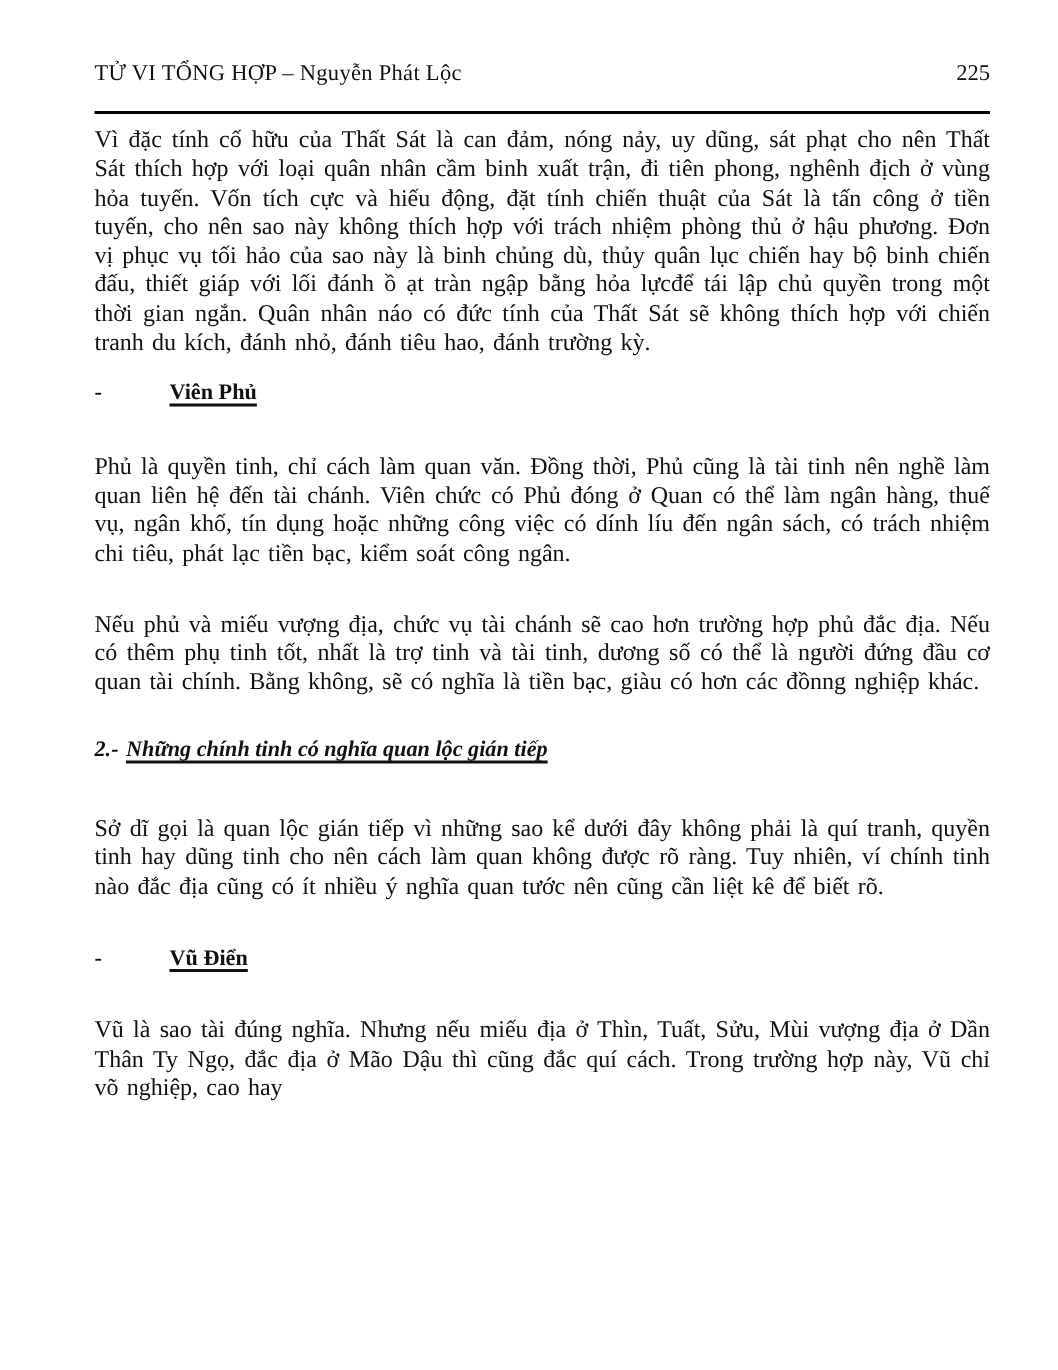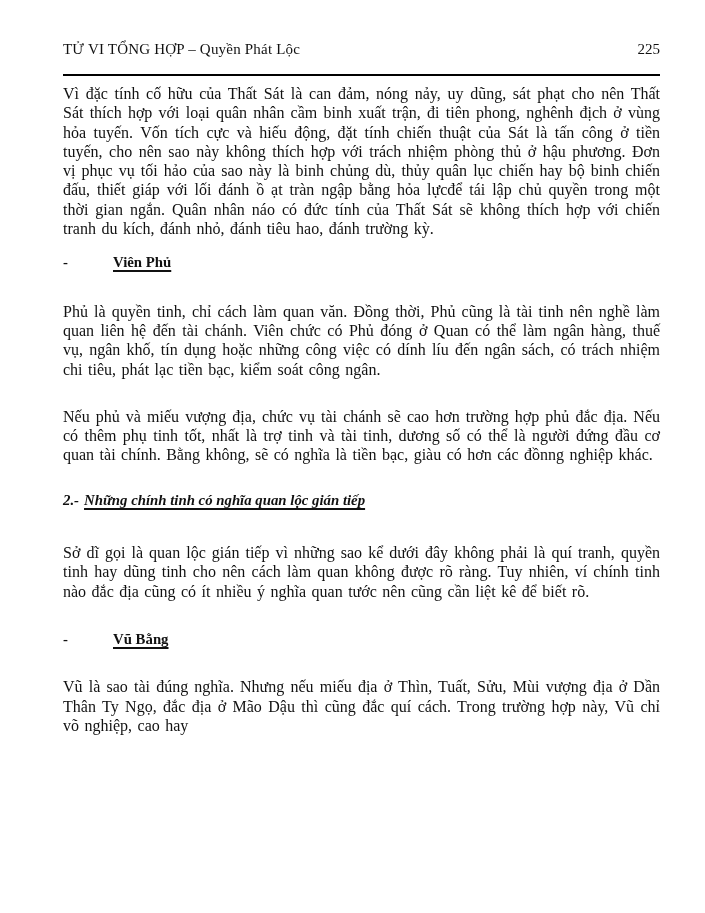--- a/index.html
+++ b/index.html
@@ -76,21 +76,21 @@
   .num-heading .number {
     margin-right: 5px;
   }
 </style>
 </head>
 <body>
 
 <div class="page">
 
   <div class="running-header">
-    <span class="title">TỬ VI TỔNG HỢP – Quyền Phát Lộc</span>
+    <span class="title">TỬ VI TỔNG HỢP – Nguyễn Phát Lộc</span>
     <span class="page-number">225</span>
   </div>
 
   <hr class="header-rule">
 
   <div class="body-text">
 
     <p class="p1">Vì đặc tính cố hữu của Thất Sát là can đảm, nóng nảy, uy dũng, sát phạt cho nên Thất Sát thích hợp với loại quân nhân cầm binh xuất trận, đi tiên phong, nghênh địch ở vùng hỏa tuyến. Vốn tích cực và hiếu động, đặt tính chiến thuật của Sát là tấn công ở tiền tuyến, cho nên sao này không thích hợp với trách nhiệm phòng thủ ở hậu phương. Đơn vị phục vụ tối hảo của sao này là binh chủng dù, thủy quân lục chiến hay bộ binh chiến đấu, thiết giáp với lối đánh ồ ạt tràn ngập bằng hỏa lựcđể tái lập chủ quyền trong một thời gian ngắn. Quân nhân náo có đức tính của Thất Sát sẽ không thích hợp với chiến tranh du kích, đánh nhỏ, đánh tiêu hao, đánh trường kỳ.</p>
 
 
@@ -105,19 +105,19 @@
     <p class="p5">Nếu phủ và miếu vượng địa, chức vụ tài chánh sẽ cao hơn trường hợp phủ đắc địa. Nếu có thêm phụ tinh tốt, nhất là trợ tinh và tài tinh, dương số có thể là người đứng đầu cơ quan tài chính. Bằng không, sẽ có nghĩa là tiền bạc, giàu có hơn các đồnng nghiệp khác.</p>
 
     <div class="num-heading hb2">
       <span class="number">2.-</span><span class="label">Những chính tinh có nghĩa quan lộc gián tiếp</span>
     </div>
 
     <p class="p6">Sở dĩ gọi là quan lộc gián tiếp vì những sao kể dưới đây không phải là quí tranh, quyền tinh hay dũng tinh cho nên cách làm quan không được rõ ràng. Tuy nhiên, ví chính tinh nào đắc địa cũng có ít nhiều ý nghĩa quan tước nên cũng cần liệt kê để biết rõ.</p>
 
     <div class="list-heading hb3">
       <span class="bullet">-</span>
-      <span class="label">Vũ Bằng</span>
+      <span class="label">Vũ Điển</span>
     </div>
 
     <p class="p7">Vũ là sao tài đúng nghĩa. Nhưng nếu miếu địa ở Thìn, Tuất, Sửu, Mùi vượng địa ở Dần Thân Ty Ngọ, đắc địa ở Mão Dậu thì cũng đắc quí cách. Trong trường hợp này, Vũ chỉ võ nghiệp, cao hay</p>
 
   </div>
 </div>
 
 </body></html>

